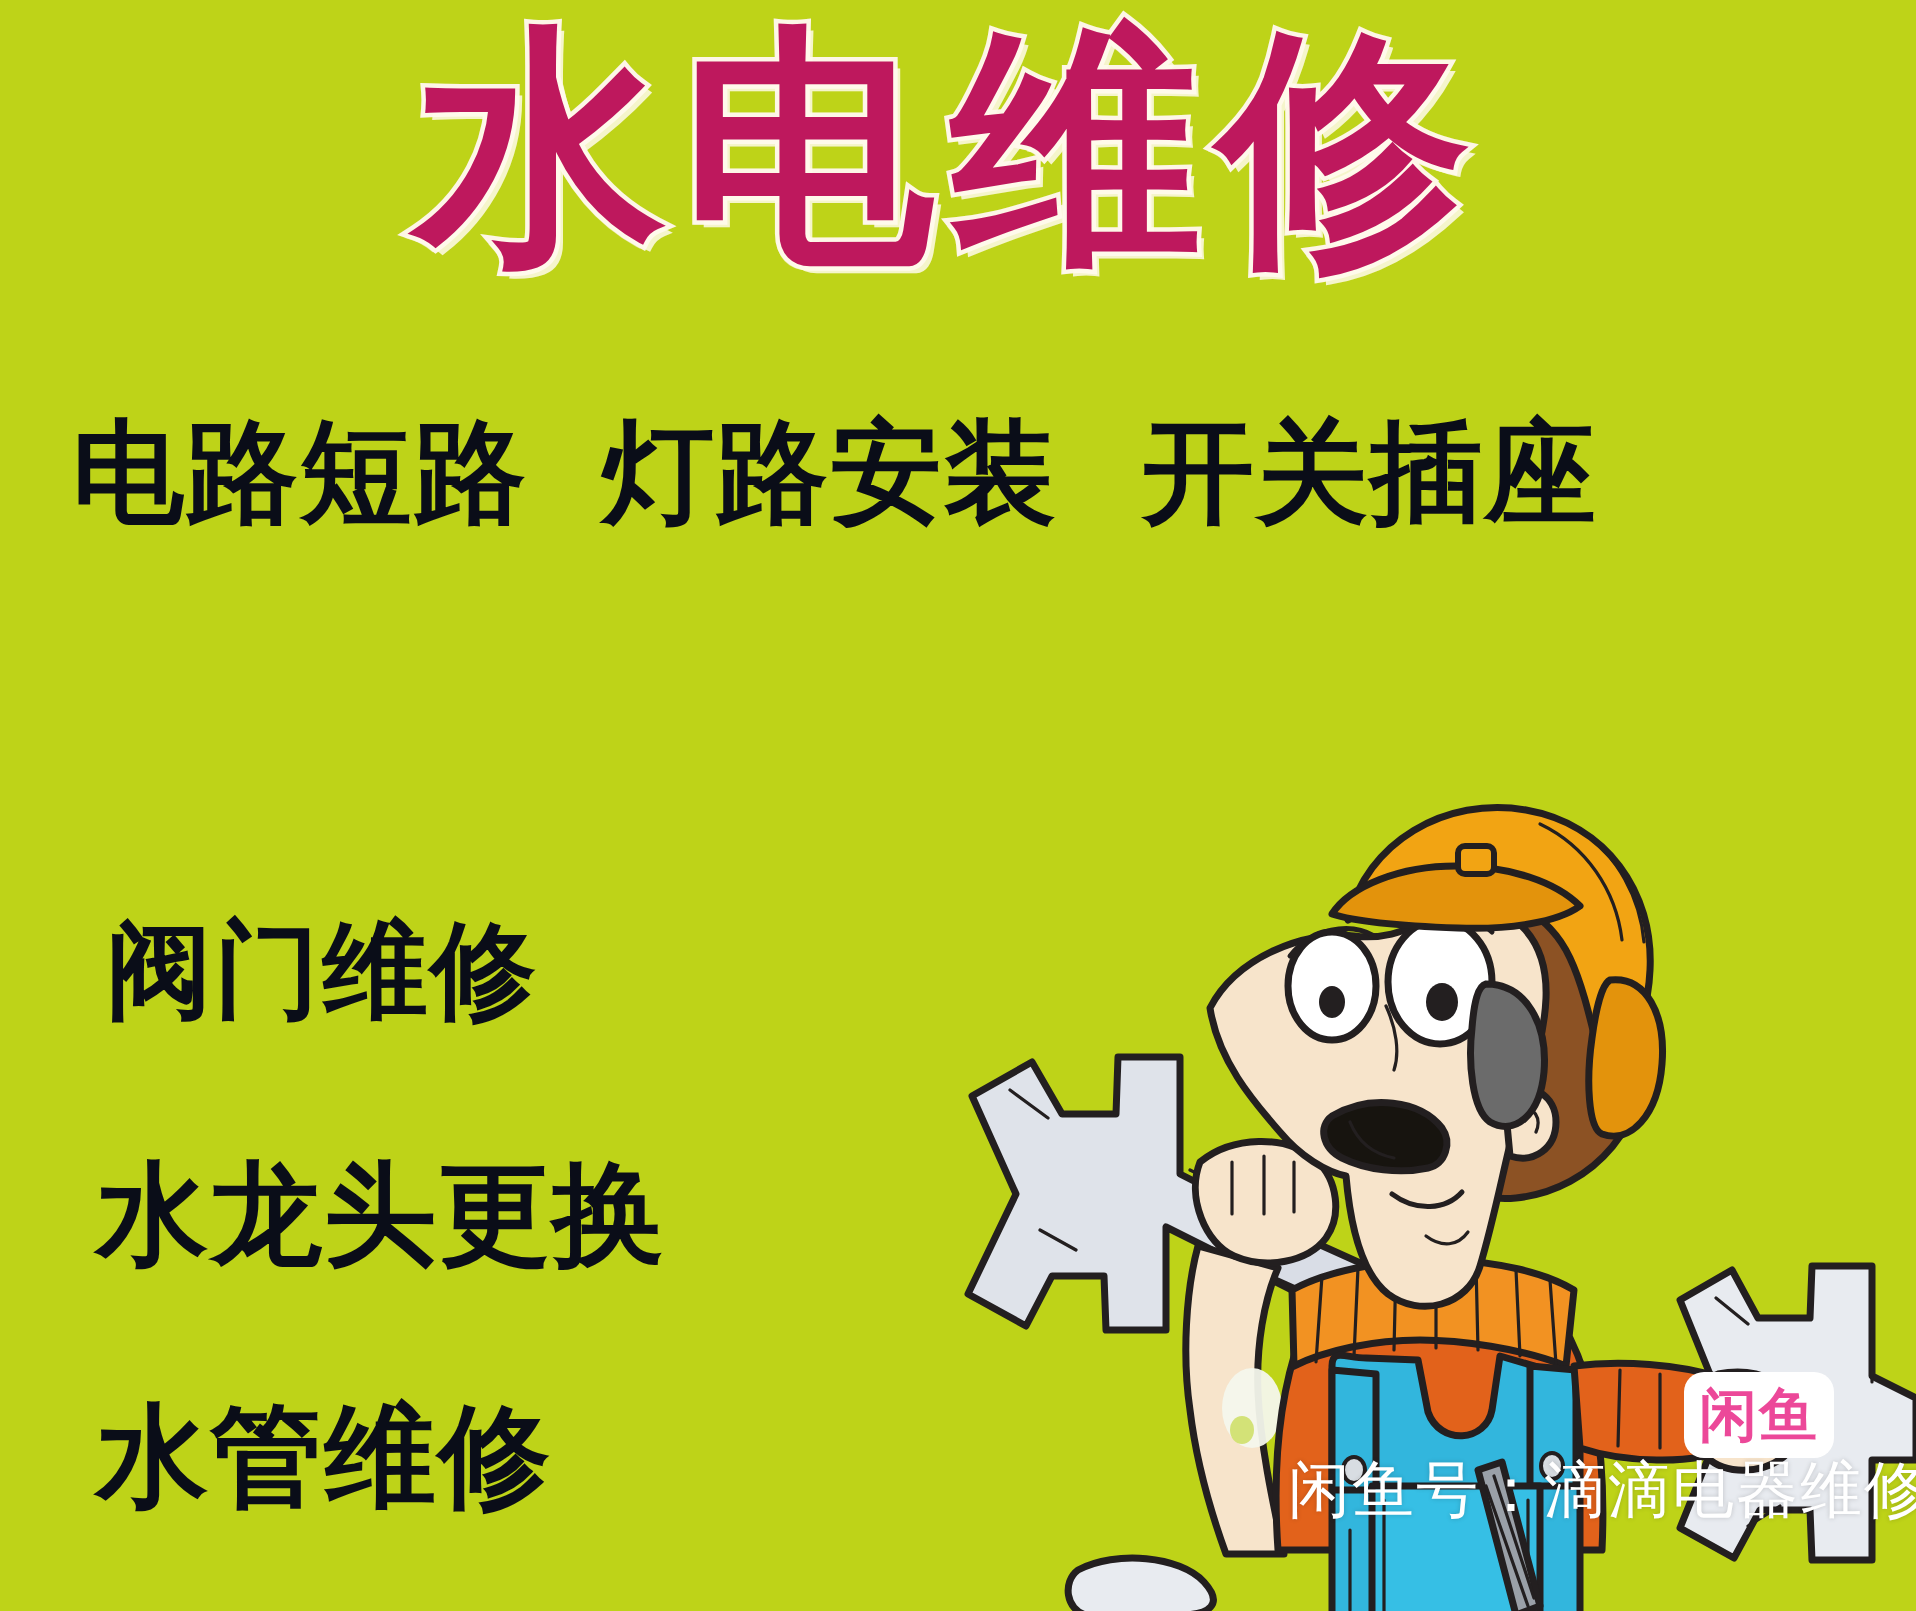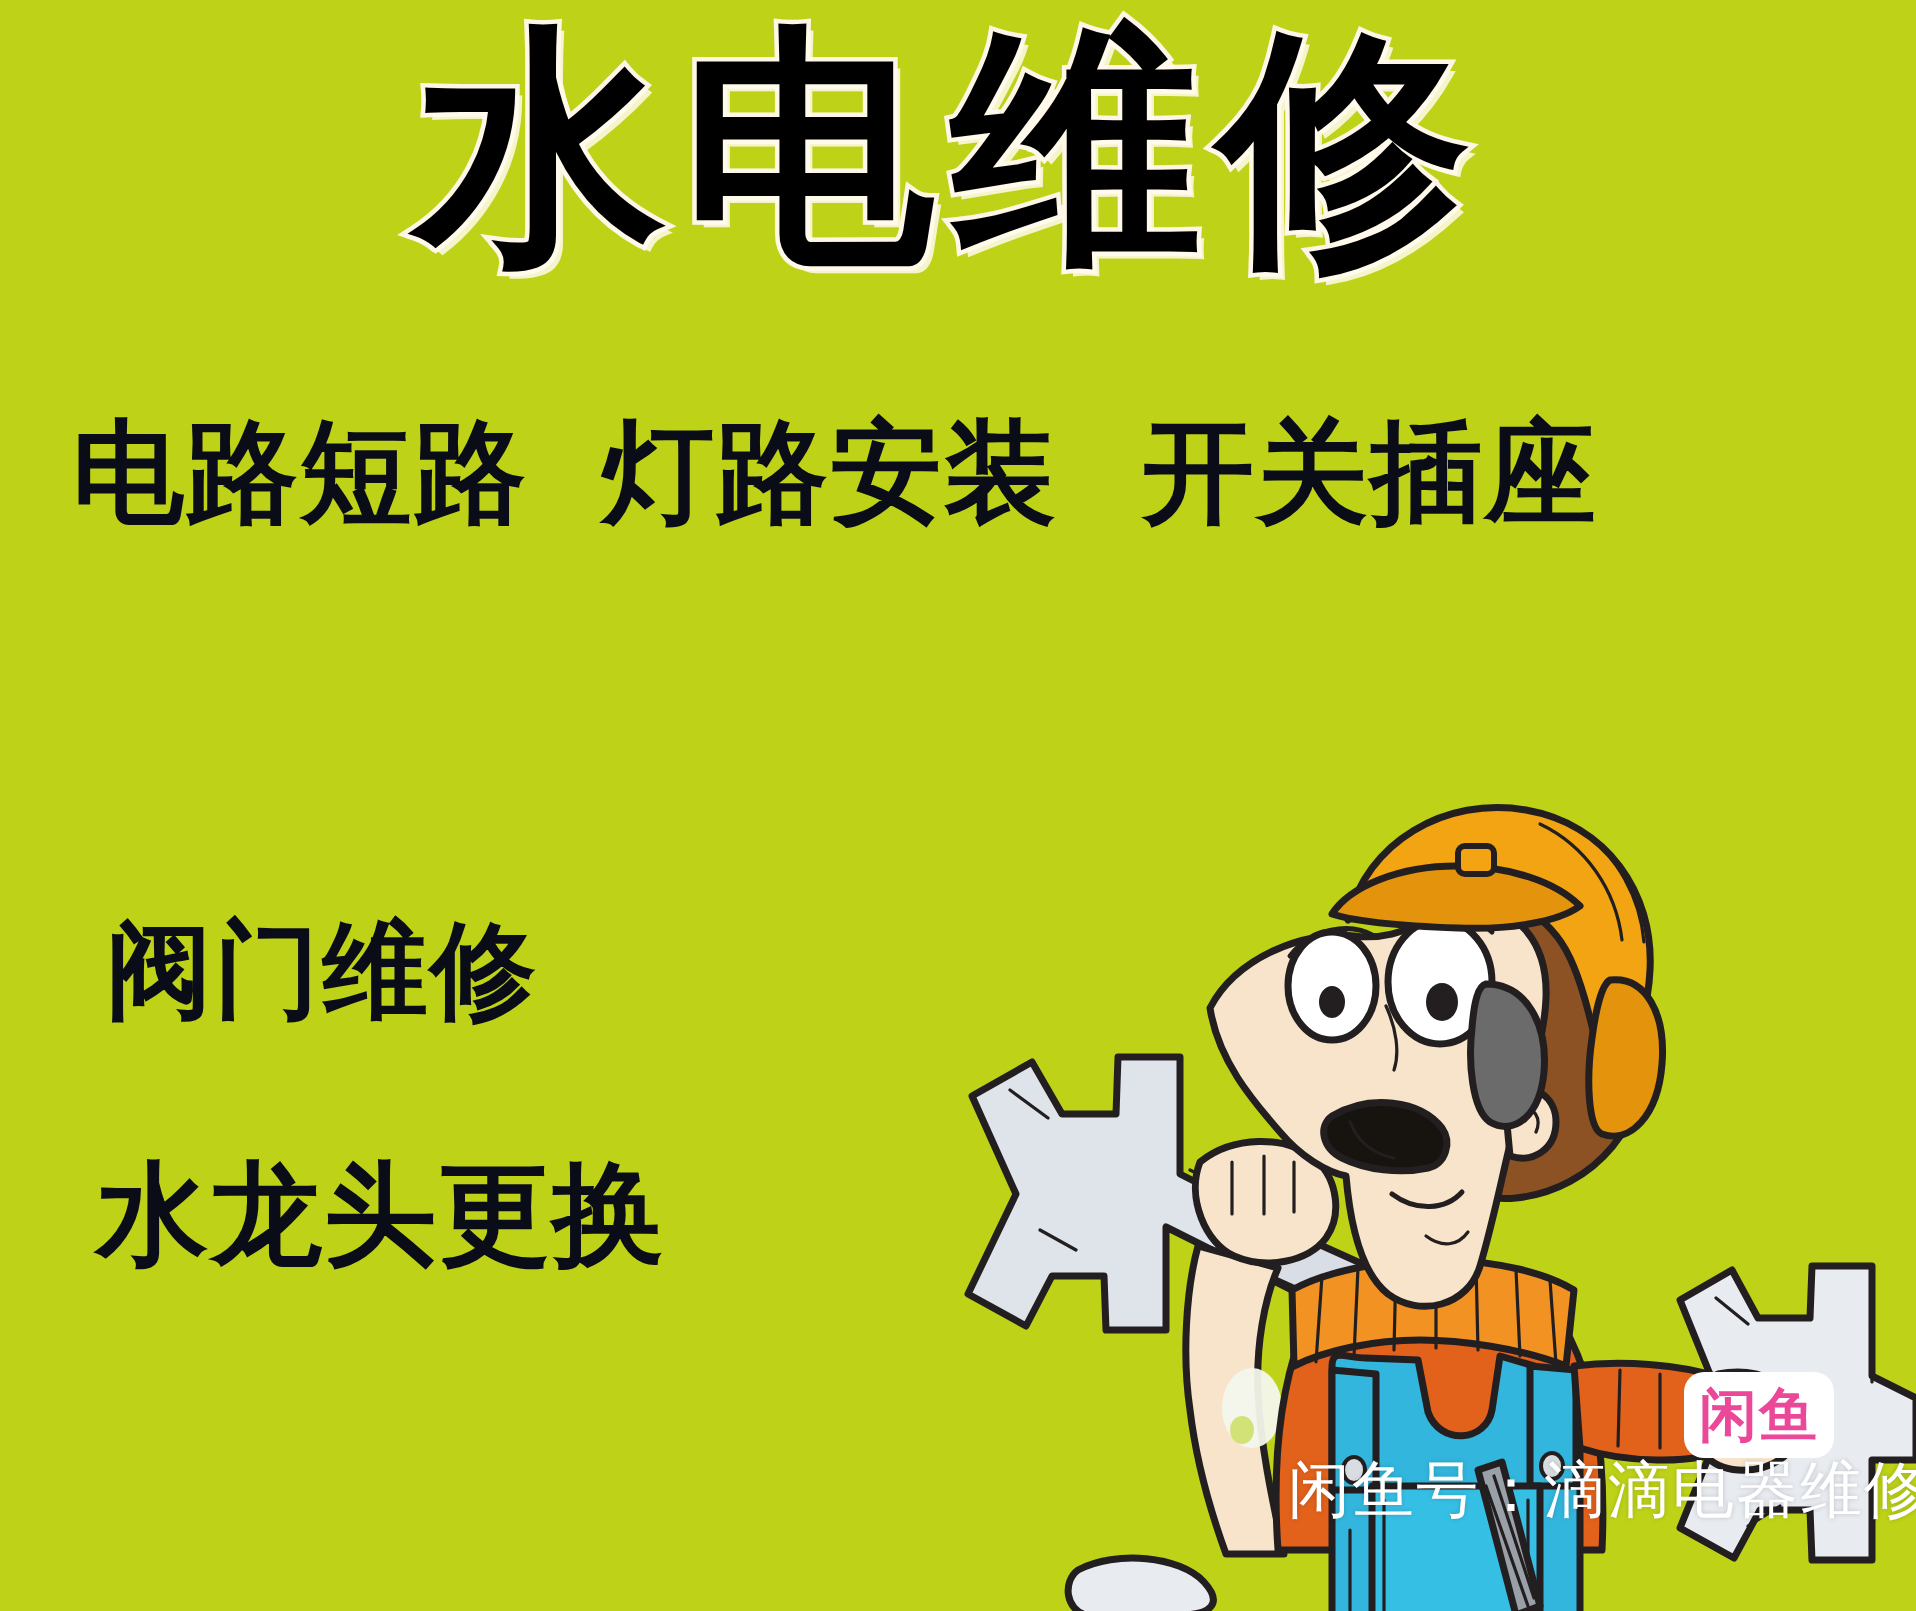--- a/index.html
+++ b/index.html
@@ -27,21 +27,21 @@
     width: 100%;
     text-align: center;
     line-height: 1;
     z-index: 6;
   }
   .title {
     display: inline-block;
     font-family: "DejaVu Sans", "Liberation Sans", sans-serif;
     font-size: 252px;
     font-weight: bold;
-    color: #000000;
+    color: #be185d;
     letter-spacing: 16px;
     padding-right: 16px;
     -webkit-text-stroke: 9px #fdf6e6;
     paint-order: stroke fill;
     text-shadow:
        7px 7px 0 rgba(255,250,235,0.85),
       -3px 4px 0 rgba(255,250,235,0.55);
   }
 
   
@@ -147,20 +147,23 @@
   </div>
 
   <div class="svc-row row3">
     <span class="svc-item">阀门维修</span>
   </div>
 
   <div class="svc-row row4">
     <span class="svc-item">水龙头更换</span>
   </div>
 
+  <div class="svc-row row5">
+    <span class="svc-item">水管维修</span>
+  </div>
 
   <div id="mascot">
     <svg viewBox="0 0 1040 845" xmlns="http://www.w3.org/2000/svg">
       <defs>
         <style>
           .ol { stroke:#231f20; stroke-width:7; stroke-linejoin:round; stroke-linecap:round; }
           .ol2 { stroke:#231f20; stroke-width:5; stroke-linejoin:round; stroke-linecap:round; fill:none; }
           .thin { stroke:#231f20; stroke-width:3.2; fill:none; stroke-linecap:round; }
         </style>
       </defs>

